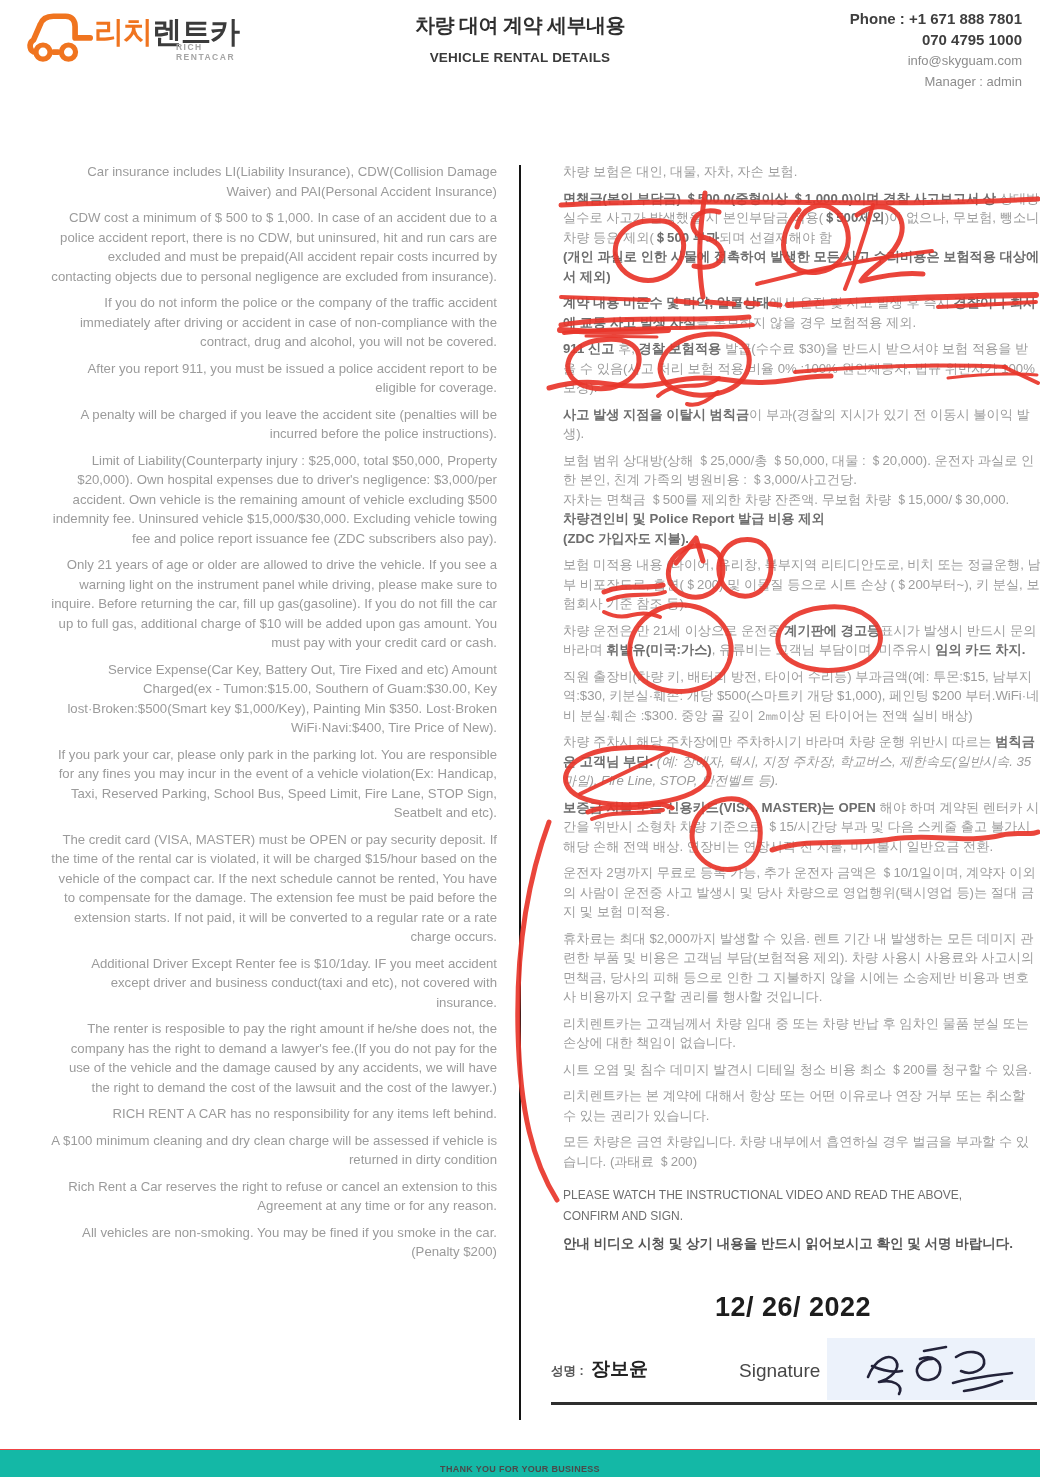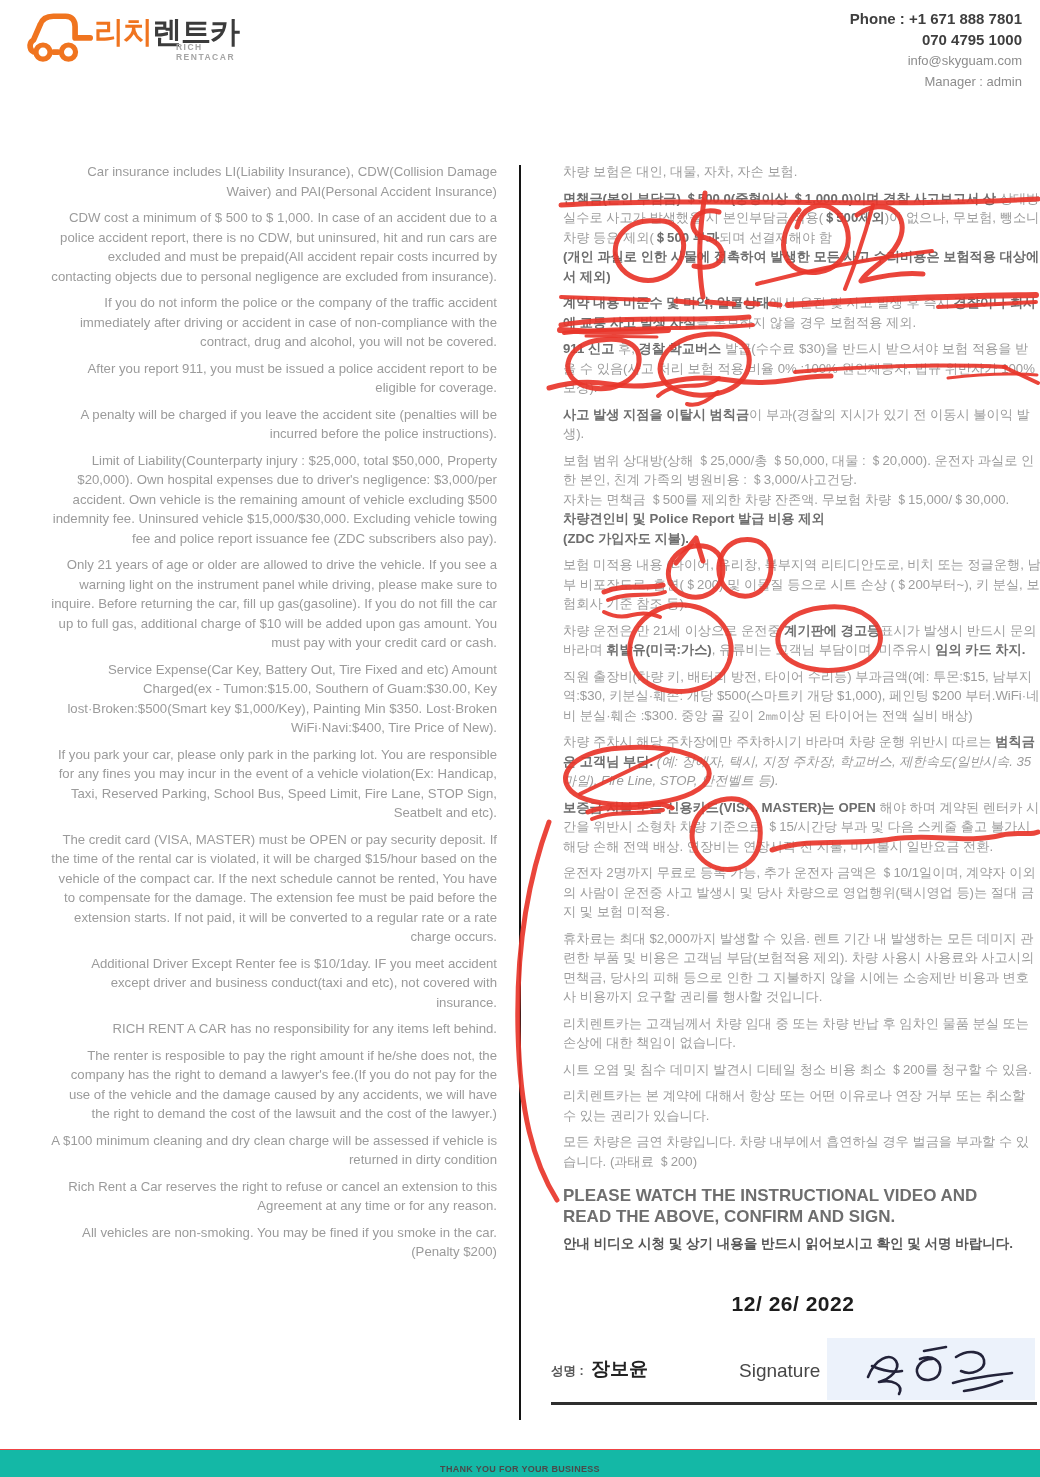--- a/index.html
+++ b/index.html
@@ -19,25 +19,25 @@
   .contact .strong{font-size:15px;font-weight:800;color:#3f3f3f;}
   .contact .muted{font-size:13px;color:#8d8d8d;}
   
   .divider{position:absolute;left:519px;top:165px;width:2px;height:1255px;background:#141414;}
   .left-col{position:absolute;left:50px;top:162px;width:447px;}
   .lp{margin:0 0 7px 0;font-size:13.2px;line-height:19.5px;color:#9b9b9b;text-align:right;}
   .right-col{position:absolute;left:563px;top:162px;width:478px;}
   .rp{margin:0 0 7px 0;font-size:13.2px;line-height:19.5px;color:#9c9c9c;white-space:pre-line;}
   .rp .b{font-weight:800;color:#6d6d6d;}
   .rp .i{font-style:italic;}
-  .notice-en{margin-top:14px;font-size:17px;font-weight:700;color:#6e6e6e;line-height:21px;width:450px;}
+  .notice-en{margin-top:14px;font-size:12px;font-weight:400;color:#6e6e6e;line-height:21px;width:450px;}
   .notice-kr{margin-top:6px;font-size:13.5px;font-weight:800;color:#555555;line-height:21px;}
   
   .date{position:absolute;left:563px;top:1292px;width:460px;text-align:center;
-        font-size:21px;font-weight:800;color:#1d1d1d;letter-spacing:0.5px;}
+        font-size:27px;font-weight:800;color:#1d1d1d;letter-spacing:0.5px;}
   .sig-row{position:absolute;left:551px;top:1336px;width:486px;height:66px;border-bottom:3px solid #2e2e2e;}
   .name-wrap{position:absolute;left:0;top:20px;}
   .name-label{font-size:12.5px;font-weight:700;color:#555;}
   .name-value{font-size:19px;font-weight:800;color:#222;margin-left:3px;}
   .sig-label{position:absolute;left:188px;top:24px;font-size:19px;color:#474747;}
   .sig-box{position:absolute;right:2px;top:2px;width:208px;height:62px;background:#ecf2fb;}
   
   .footer{position:absolute;left:0;top:1449px;width:1040px;height:28px;background:#14b8a6;
           border-top:1px solid #ef4444;text-align:center;}
   .footer span{display:inline-block;margin-top:14px;font-size:9px;color:#4a4a4a;letter-spacing:0.3px;font-weight:600;}
@@ -61,20 +61,24 @@
           <path d="M29,45 L34,45"></path>
         </g>
       </svg>
       <div>
         <div class="logo-kr"><span class="orange">리치</span><span class="dark">렌트카</span></div>
         <div class="logo-sub">RICH RENTACAR</div>
       </div>
     </div>
   </div>
 
+  <div class="title-wrap">
+    <div class="title-kr">차량 대여 계약 세부내용</div>
+    <div class="title-en">VEHICLE RENTAL DETAILS</div>
+  </div>
 
   <div class="contact">
     <div class="strong">Phone : +1 671 888 7801</div>
     <div class="strong">070 4795 1000</div>
     <div class="muted">info@skyguam.com</div>
     <div class="muted">Manager : admin</div>
   </div>
 
   <div class="divider"></div>
 
@@ -83,34 +87,34 @@
       <p class="lp">CDW cost a minimum of $ 500 to $ 1,000. In case of an accident due to a police accident report, there is no CDW, but uninsured, hit and run cars are excluded and must be prepaid(All accident repair costs incurred by contacting objects due to personal negligence are excluded from insurance).</p>
       <p class="lp">If you do not inform the police or the company of the traffic accident immediately after driving or accident in case of non-compliance with the contract, drug and alcohol, you will not be covered.</p>
       <p class="lp">After you report 911, you must be issued a police accident report to be eligible for coverage.</p>
       <p class="lp">A penalty will be charged if you leave the accident site (penalties will be incurred before the police instructions).</p>
       <p class="lp">Limit of Liability(Counterparty injury : $25,000, total $50,000, Property $20,000). Own hospital expenses due to driver's negligence: $3,000/per accident. Own vehicle is the remaining amount of vehicle excluding $500 indemnity fee. Uninsured vehicle $15,000/$30,000. Excluding vehicle towing fee and police report issuance fee (ZDC subscribers also pay).</p>
       <p class="lp">Only 21 years of age or older are allowed to drive the vehicle. If you see a warning light on the instrument panel while driving, please make sure to inquire. Before returning the car, fill up gas(gasoline). If you do not fill the car up to full gas, additional charge of $10 will be added upon gas amount. You must pay with your credit card or cash.</p>
       <p class="lp">Service Expense(Car Key, Battery Out, Tire Fixed and etc) Amount Charged(ex - Tumon:$15.00, Southern of Guam:$30.00, Key lost·Broken:$500(Smart key $1,000/Key), Painting Min $350. Lost·Broken WiFi·Navi:$400, Tire Price of New).</p>
       <p class="lp">If you park your car, please only park in the parking lot. You are responsible for any fines you may incur in the event of a vehicle violation(Ex: Handicap, Taxi, Reserved Parking, School Bus, Speed Limit, Fire Lane, STOP Sign, Seatbelt and etc).</p>
       <p class="lp">The credit card (VISA, MASTER) must be OPEN or pay security deposit. If the time of the rental car is violated, it will be charged $15/hour based on the vehicle of the compact car. If the next schedule cannot be rented, You have to compensate for the damage. The extension fee must be paid before the extension starts. If not paid, it will be converted to a regular rate or a rate charge occurs.</p>
       <p class="lp">Additional Driver Except Renter fee is $10/1day. IF you meet accident except driver and business conduct(taxi and etc), not covered with insurance.</p>
+      <p class="lp">The renter is resposible to pay the right amount if he/she does not, the company has the right to demand a lawyer's fee.(If you do not pay for the use of the vehicle and the damage caused by any accidents, we will have the right to demand the cost of the lawsuit and the cost of the lawyer.)</p>
       <p class="lp">RICH RENT A CAR has no responsibility for any items left behind.</p>
-      <p class="lp">The renter is resposible to pay the right amount if he/she does not, the company has the right to demand a lawyer's fee.(If you do not pay for the use of the vehicle and the damage caused by any accidents, we will have the right to demand the cost of the lawsuit and the cost of the lawyer.)</p>
       <p class="lp">A $100 minimum cleaning and dry clean charge will be assessed if vehicle is returned in dirty condition</p>
       <p class="lp">Rich Rent a Car reserves the right to refuse or cancel an extension to this Agreement at any time or for any reason.</p>
       <p class="lp">All vehicles are non-smoking. You may be fined if you smoke in the car. (Penalty $200)</p>
     </div>
 
   <div class="right-col">
     <div>
         <p class="rp"><span>차량 보험은 대인, 대물, 자차, 자손 보험.</span></p>
         <p class="rp"><span class="b">면책금(본인 부담금) ＄500.0(중형이상 ＄1,000.0)이며 경찰 사고보고서 상</span><span> 상대방 실수로 사고가 발생했을 시 본인부담금 적용(</span><span class="b">＄500제외</span><span>)이 없으나, 무보험, 뺑소니 차량 등은 제외(</span><span class="b">＄500 부과</span><span>되며 선결제해야 함
 </span><span class="b">(개인 과실로 인한 사물에 접촉하여 발생한 모든 사고 수리비용은 보험적용 대상에서 제외)</span></p>
         <p class="rp"><span class="b">계약 내용 미준수 및 마약, 알콜상태</span><span>에서 운전 및 사고 발생 후 즉시 </span><span class="b">경찰이나 회사에 교통 사고 발생 사실</span><span>을 통보하지 않을 경우 보험적용 제외.</span></p>
-        <p class="rp"><span class="b">911 신고</span><span> 후, </span><span class="b">경찰 학교버스</span><span> 발급(수수료 $30)을 반드시 받으셔야 보험 적용을 받을 수 있음(사고 처리 보험 적용 비율 0% :100% 원인제공자, 법규 위반자가 100% 보상).</span></p>
+        <p class="rp"><span class="b">911 신고</span><span> 후, </span><span class="b">경찰 보험적용</span><span> 발급(수수료 $30)을 반드시 받으셔야 보험 적용을 받을 수 있음(사고 처리 보험 적용 비율 0% :100% 원인제공자, 법규 위반자가 100% 보상).</span></p>
         <p class="rp"><span class="b">사고 발생 지점을 이탈시 범칙금</span><span>이 부과(경찰의 지시가 있기 전 이동시 불이익 발생).</span></p>
         <p class="rp"><span>보험 범위 상대방(상해 ＄25,000/총 ＄50,000, 대물 : ＄20,000). 운전자 과실로 인한 본인, 친계 가족의 병원비용 : ＄3,000/사고건당.
 자차는 면책금 ＄500를 제외한 차량 잔존액. 무보험 차량 ＄15,000/＄30,000.
 </span><span class="b">차량견인비 및 Police Report 발급 비용 제외
 (ZDC 가입자도 지불).</span></p>
         <p class="rp"><span>보험 미적용 내용 (타이어, 유리창, 북부지역 리티디안도로, 비치 또는 정글운행, 남부 비포장도로, 흡연(＄200) 및 이물질 등으로 시트 손상 (＄200부터~), 키 분실, 보험회사 기준 참조 등).</span></p>
         <p class="rp"><span>차량 운전은 만 21세 이상으로 운전중 </span><span class="b">계기판에 경고등</span><span>표시가 발생시 반드시 문의 바라며 </span><span class="b">휘발유(미국:가스)</span><span>, 유류비는 고객님 부담이며, 미주유시 </span><span class="b">임의 카드 차지.</span></p>
         <p class="rp"><span>직원 출장비(차량 키, 배터리 방전, 타이어 수리등) 부과금액(예: 투몬:$15, 남부지역:$30, 키분실·훼손: 개당 $500(스마트키 개당 $1,000), 페인팅 $200 부터.WiFi·네비 분실·훼손 :$300. 중앙 골 깊이 2㎜이상 된 타이어는 전액 실비 배상)</span></p>
         <p class="rp"><span>차량 주차시 해당 주차장에만 주차하시기 바라며 차량 운행 위반시 따르는 </span><span class="b">범칙금은 고객님 부담.</span><span class="i"> (예: 장애자, 택시, 지정 주차장, 학교버스, 제한속도(일반시속. 35마일), Fire Line, STOP, 안전벨트 등).</span></p>
         <p class="rp"><span class="b">보증금 지불 또는 신용카드(VISA, MASTER)는 OPEN</span><span> 해야 하며 계약된 렌터카 시간을 위반시 소형차 차량 기준으로 ＄15/시간당 부과 및 다음 스케줄 출고 불가시 해당 손해 전액 배상. 연장비는 연장시작 전 지불, 미지불시 일반요금 전환.</span></p>

